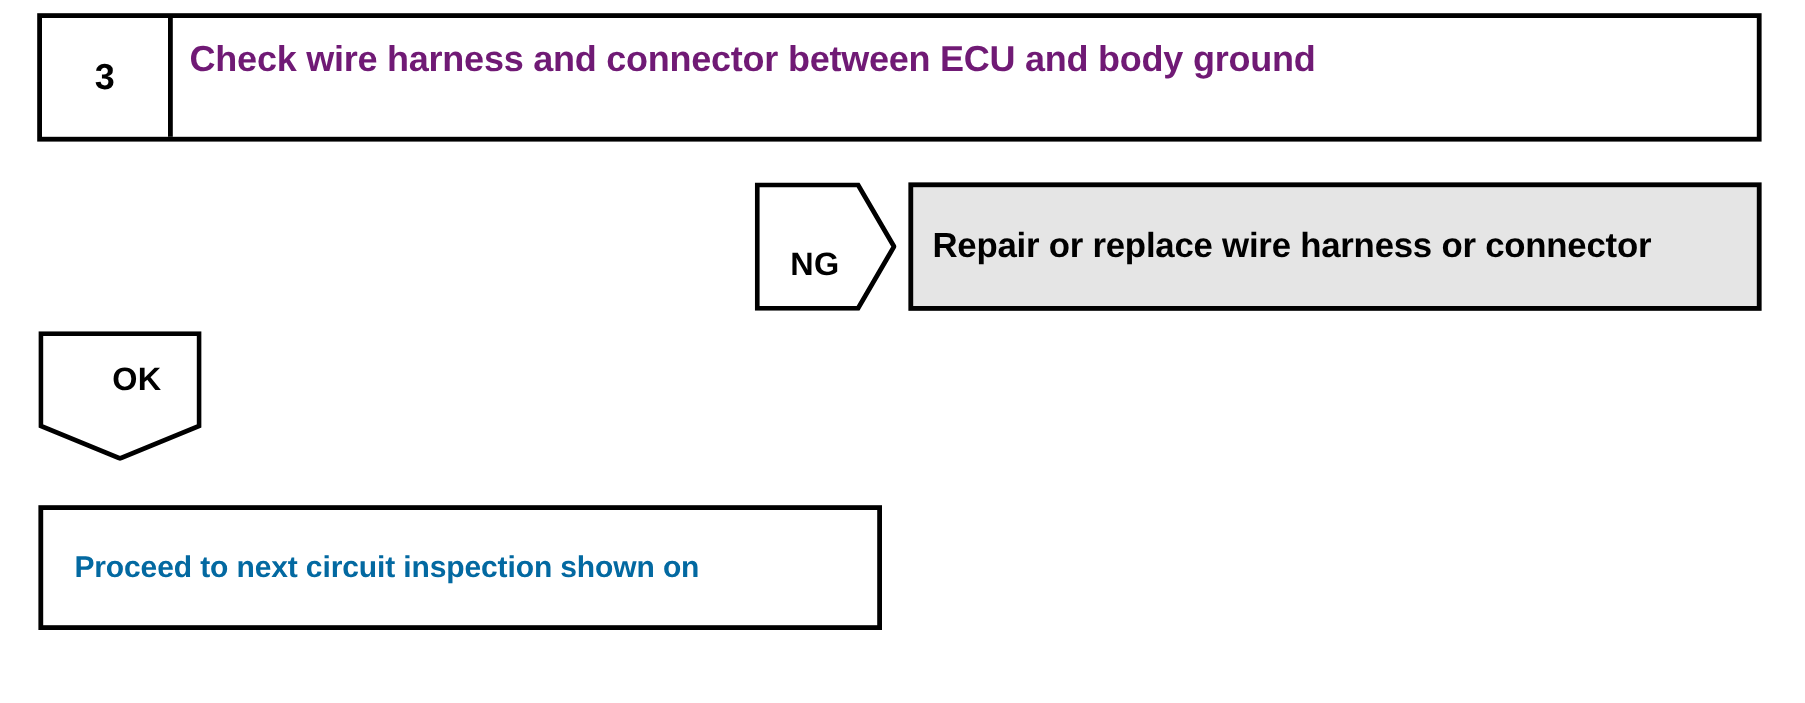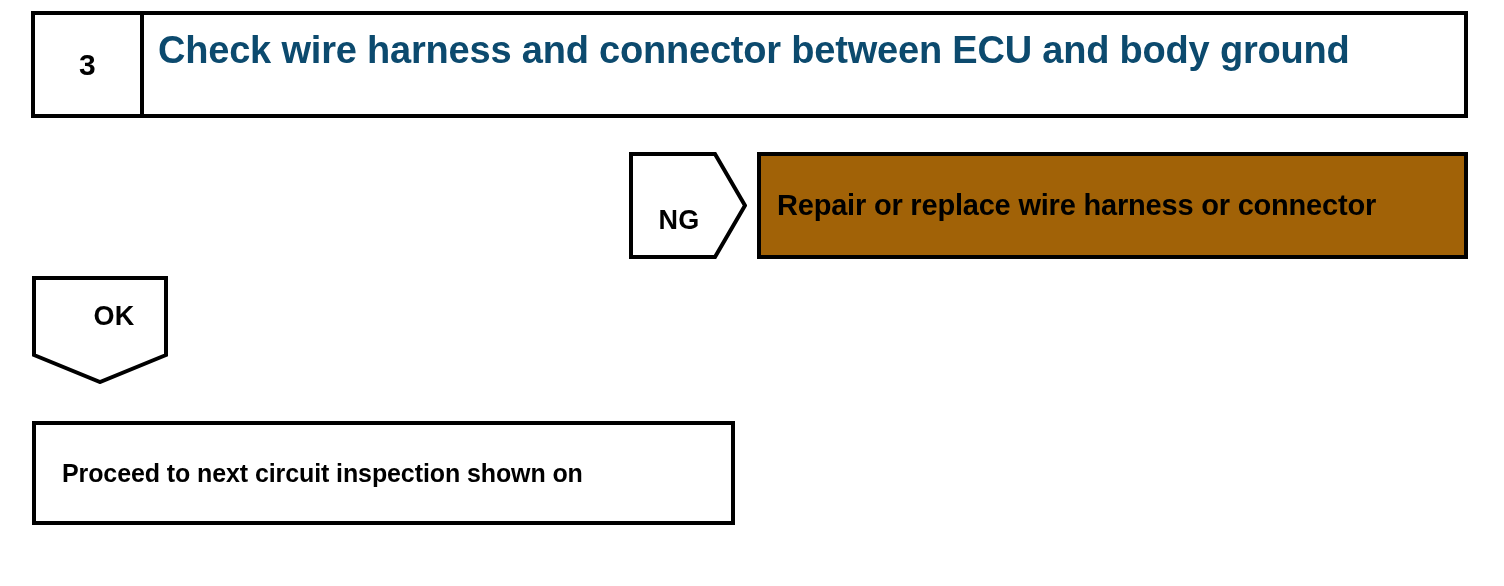--- a/index.html
+++ b/index.html
@@ -48,23 +48,23 @@
   }
   .step-desc-cell {
     flex: 1;
     display: flex;
     align-items: flex-start;
     padding-left: 14px;
     padding-top: 18px;
     box-sizing: border-box;
   }
   .step-desc-text {
-    font-size: 38px;
+    font-size: 30px;
     font-weight: bold;
-    color: #0c4a6e;
+    color: #701a75;
     line-height: 34px;
     letter-spacing: -0.2px;
     white-space: nowrap;
   }
 
   
   .ng-tag {
     position: absolute;
     left: 629px;
     top: 152px;
@@ -87,21 +87,21 @@
     letter-spacing: 0.3px;
   }
   .result-box {
     position: absolute;
     left: 757px;
     top: 152px;
     width: 711px;
     height: 107px;
     box-sizing: border-box;
     border: 4px solid #000000;
-    background: #a16207;
+    background: #e5e5e5;
     display: flex;
     align-items: center;
     padding-left: 16px;
   }
   .result-text {
     font-size: 29px;
     font-weight: bold;
     color: #000000;
     letter-spacing: -0.2px;
     white-space: nowrap;
@@ -141,21 +141,21 @@
     border: 4px solid #000000;
     background: #ffffff;
     display: flex;
     flex-direction: column;
     justify-content: center;
     padding-left: 26px;
   }
   .outcome-line {
     font-size: 25px;
     font-weight: bold;
-    color: #000000;
+    color: #0369a1;
     line-height: 32px;
     letter-spacing: -0.1px;
     white-space: nowrap;
   }
 </style>
 </head>
 <body>
 
 <div id="canvas">
 

